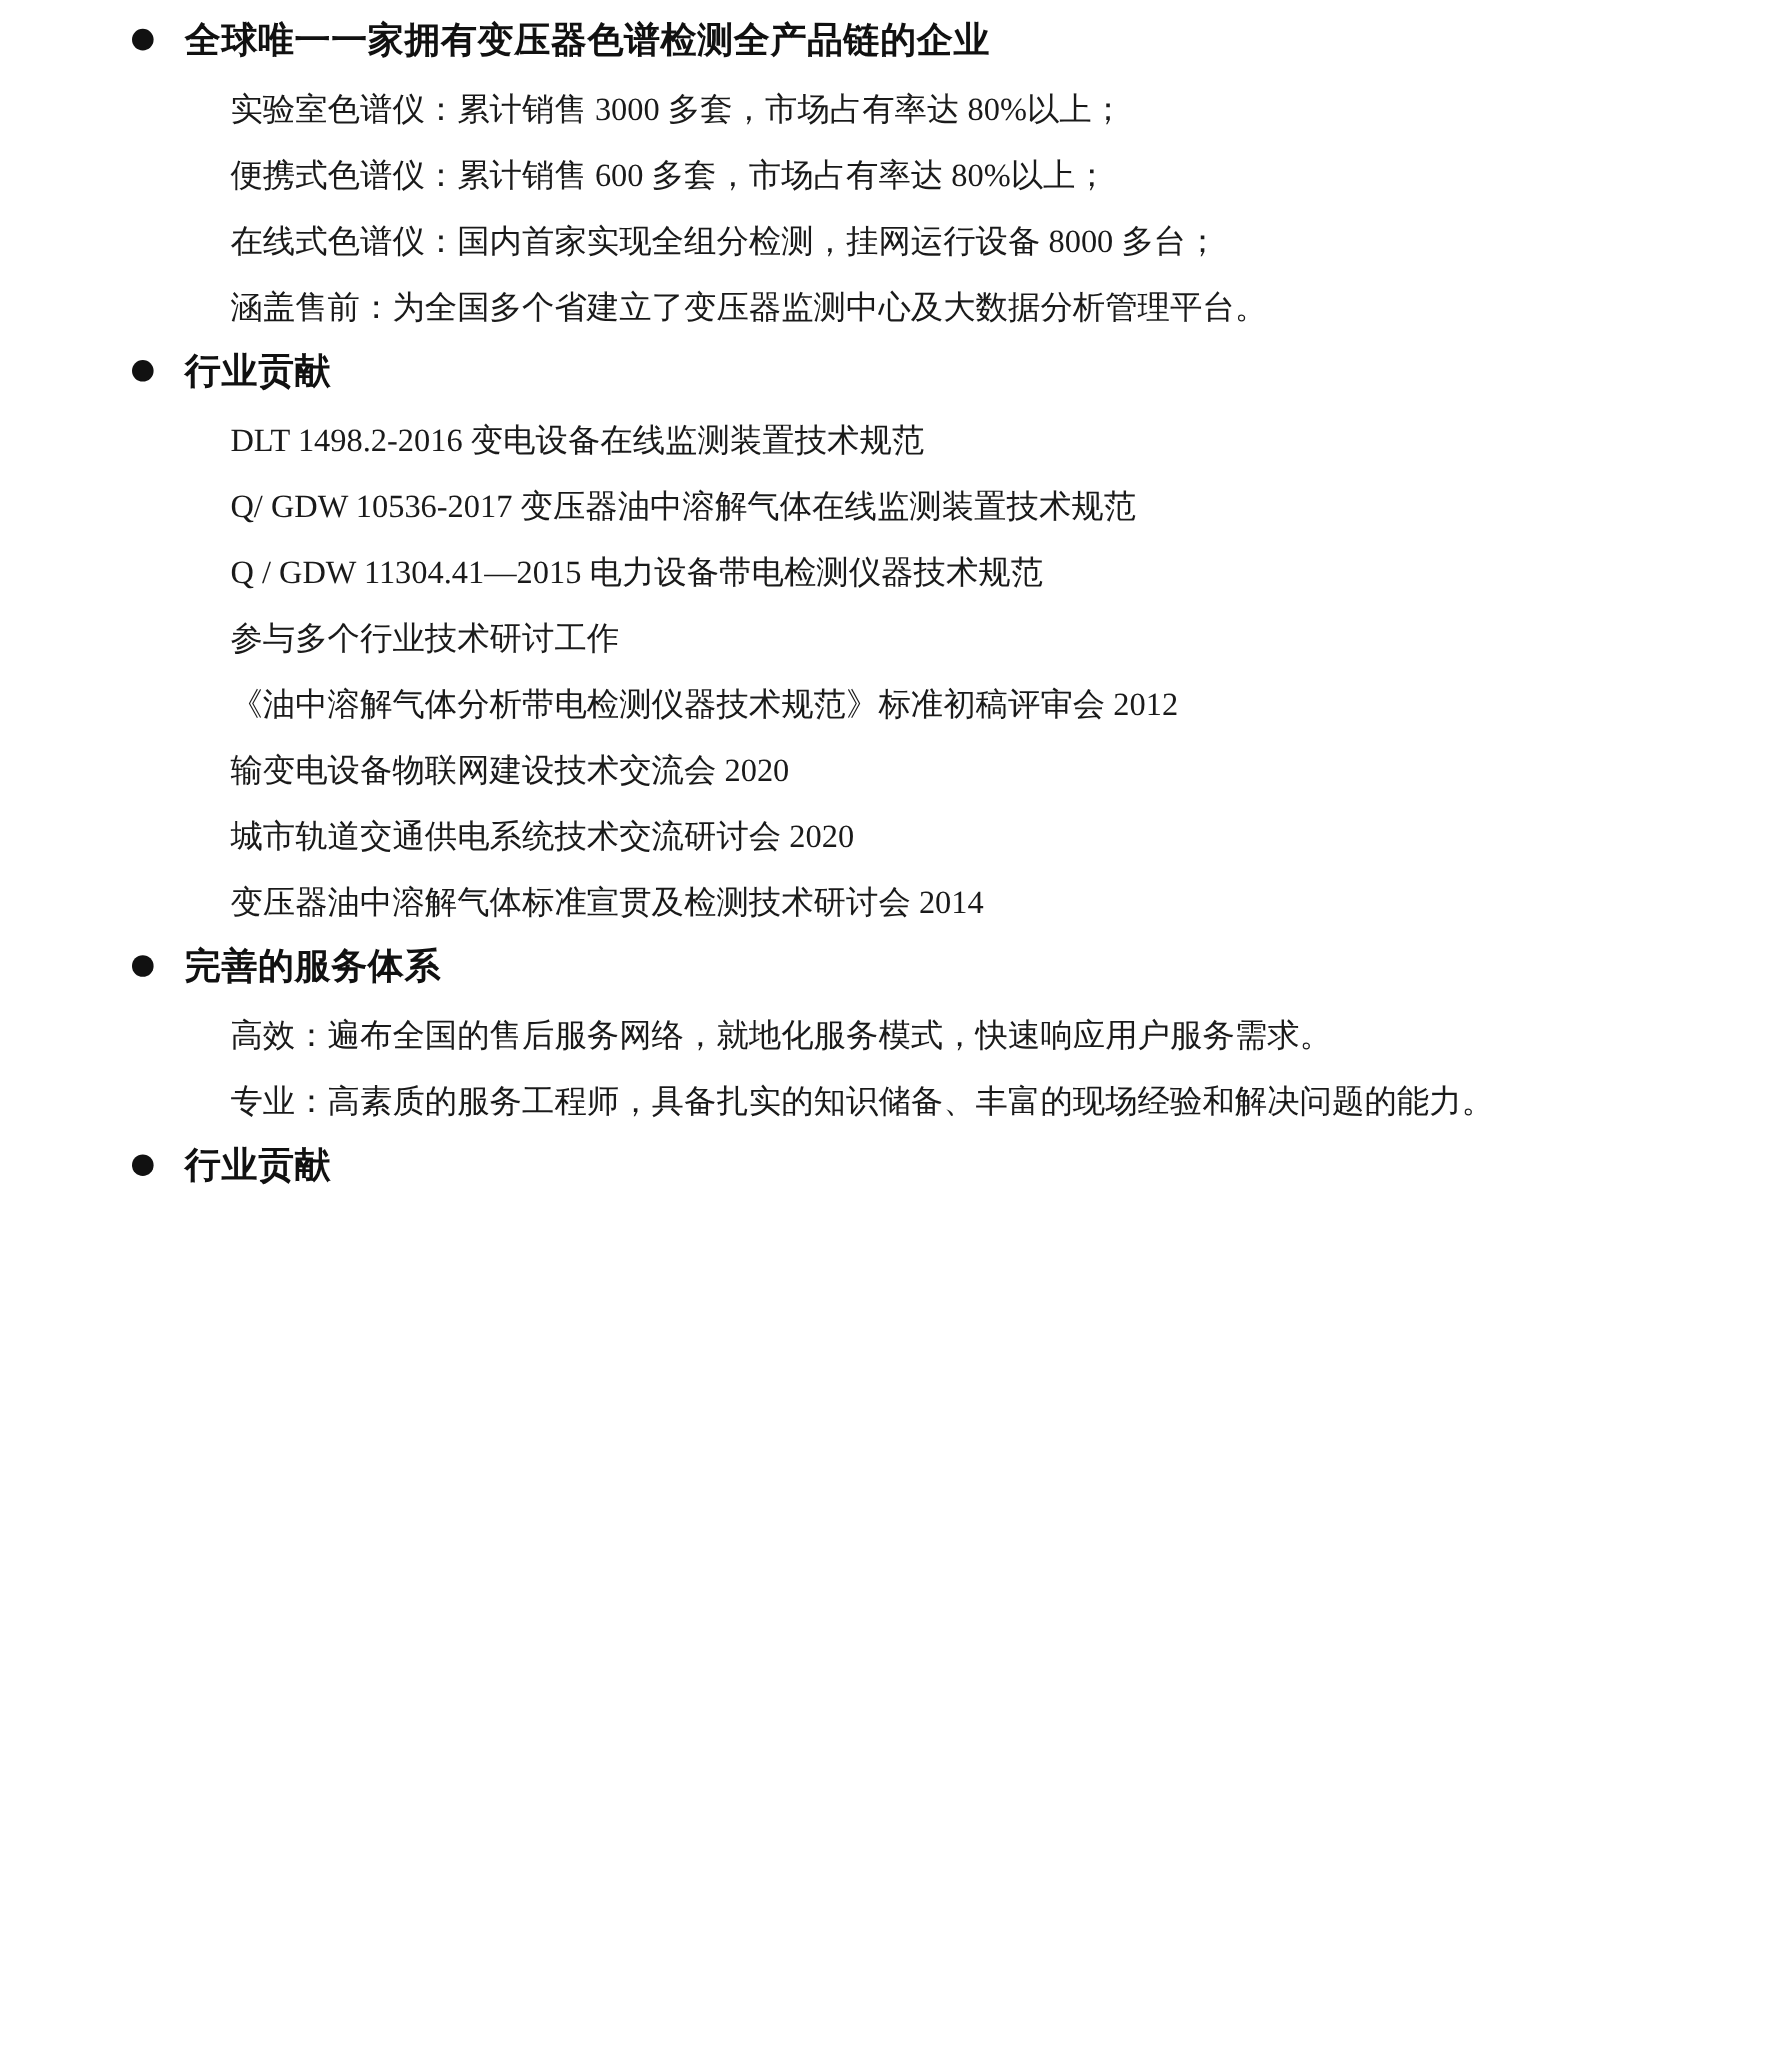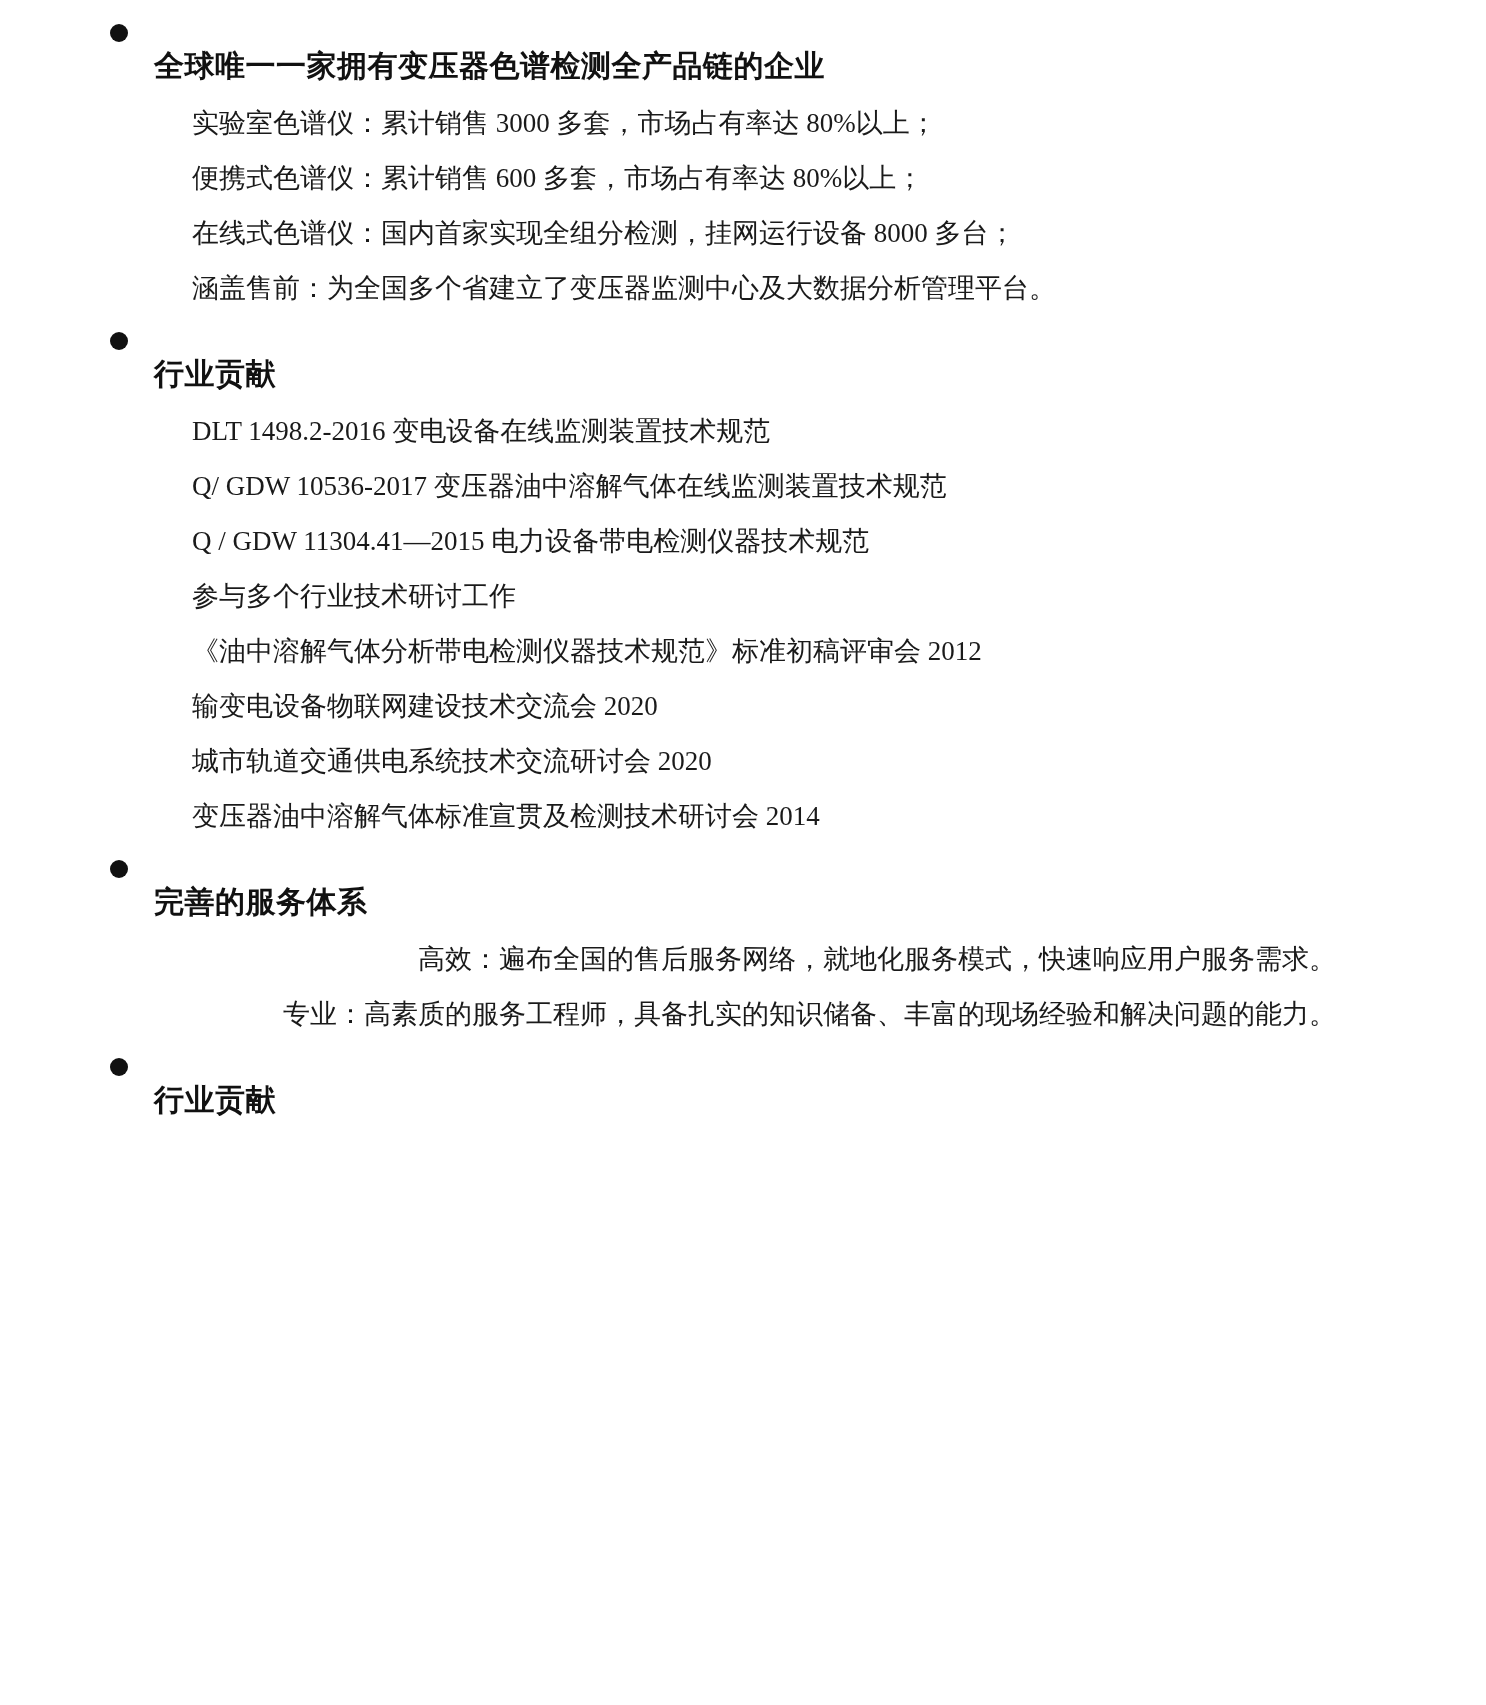--- a/index.html
+++ b/index.html
@@ -40,39 +40,37 @@
     margin-top: 14px;
     margin-right: 26px;
   }
   .bullet-title {
     font-family: "Liberation Sans", "DejaVu Sans", sans-serif;
     font-weight: bold;
     font-size: 30px;
     line-height: 48px;
     letter-spacing: 0.5px;
     color: #111111;
-    margin-top: 32px;
   }
 
   
   .para {
     font-size: 27px;
     line-height: 1.0;
     color: #1a1a1a;
     margin: 0;
     padding: 14px 0 14px 0;
     text-indent: 0;
   }
   .para.indent {
     margin-left: 82px;
   }
   .para.hang {
     margin-left: 0;
     text-indent: 82px;
-    text-align: right;
   }
 
   .section { margin-bottom: 2px; }
 </style>
 </head>
 <body>
 
 <div class="page">
   <div class="content">
 

